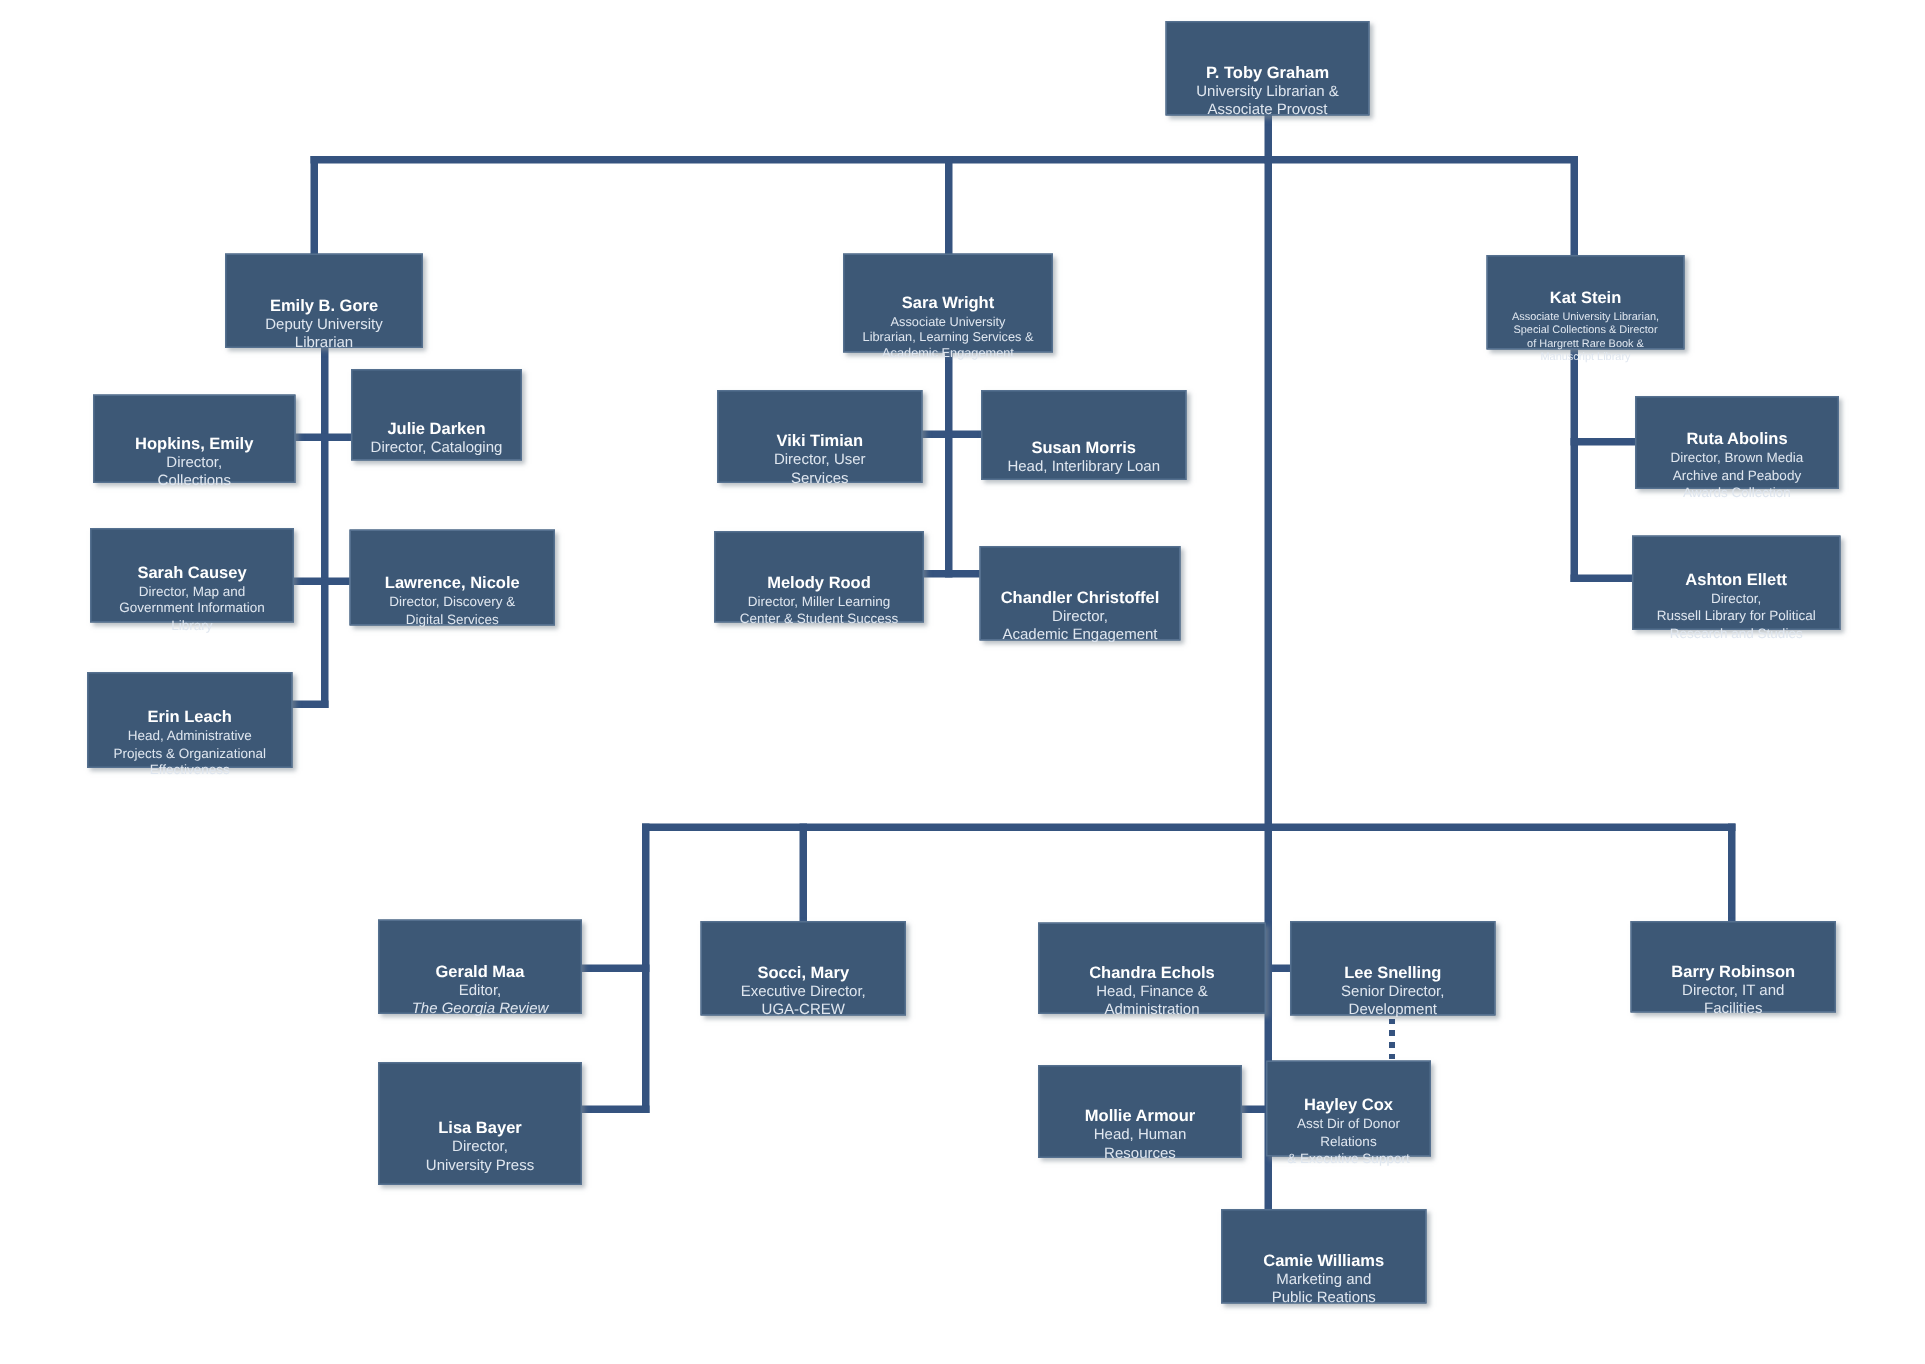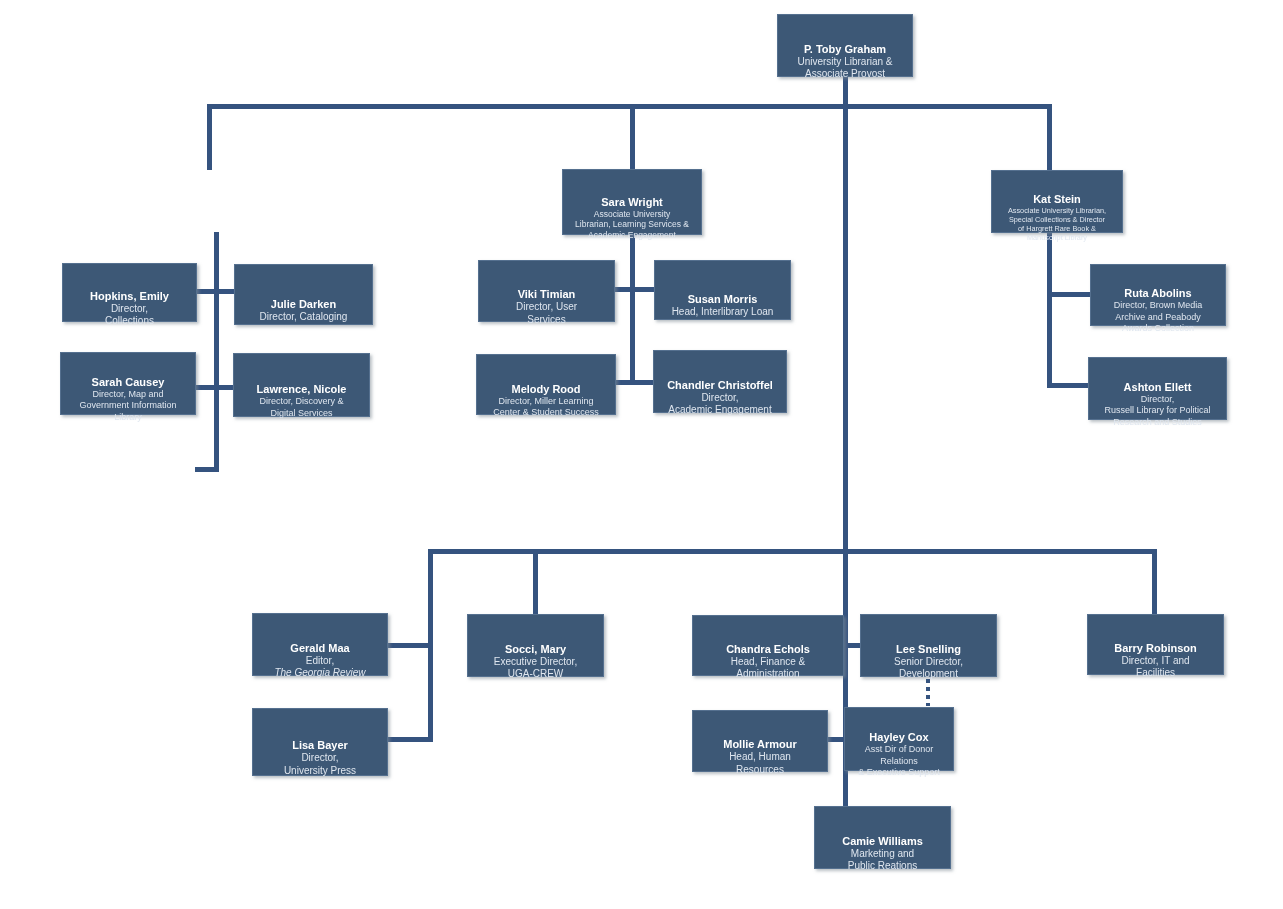--- a/index.html
+++ b/index.html
@@ -60,45 +60,56 @@
   <div class="line" style="left:828px;top:737px;width:32px;height:5px"></div>
   <div class="line" style="left:1152px;top:549px;width:5px;height:65px"></div>
   <div class="line dotted" style="left:926px;top:679px;width:4px;height:27px"></div>
 
   <div class="node" style="left:777px;top:14px;width:136px;height:63px">
     <div class="nm">P. Toby Graham</div>
     <div class="ti">University Librarian &amp;
 Associate Provost</div>
   </div>
 
+  <div class="node" style="left:150px;top:169px;width:132px;height:63px">
+    <div class="nm">Emily B. Gore</div>
+    <div class="ti">Deputy University
+Librarian</div>
+  </div>
 
   <div class="node" style="left:62px;top:263px;width:135px;height:59px">
     <div class="nm">Hopkins, Emily</div>
     <div class="ti">Director,
 Collections</div>
   </div>
 
-  <div class="node" style="left:234px;top:264px;width:139px;height:61px">
+  <div class="node" style="left:234px;top:246px;width:114px;height:61px">
     <div class="nm">Julie Darken</div>
     <div class="ti">Director, Cataloging</div>
   </div>
 
   <div class="node t9" style="left:60px;top:352px;width:136px;height:63px">
     <div class="nm">Sarah Causey</div>
     <div class="ti">Director, Map and
 Government Information
 Library</div>
   </div>
 
   <div class="node t9" style="left:233px;top:353px;width:137px;height:64px">
     <div class="nm">Lawrence, Nicole</div>
     <div class="ti">Director, Discovery &amp;
 Digital Services</div>
   </div>
 
+  <div class="node t9" style="left:58px;top:448px;width:137px;height:64px">
+    <div class="nm">Erin Leach</div>
+    <div class="ti">Head, Administrative
+Projects &amp; Organizational
+Effectiveness</div>
+  </div>
 
   <div class="node t85" style="left:562px;top:169px;width:140px;height:66px">
     <div class="nm">Sara Wright</div>
     <div class="ti">Associate University
 Librarian, Learning Services &amp;
 Academic Engagement</div>
   </div>
 
   <div class="node" style="left:478px;top:260px;width:137px;height:62px">
     <div class="nm">Viki Timian</div>
@@ -110,21 +121,21 @@
     <div class="nm">Susan Morris</div>
     <div class="ti">Head, Interlibrary Loan</div>
   </div>
 
   <div class="node t9" style="left:476px;top:354px;width:140px;height:61px">
     <div class="nm">Melody Rood</div>
     <div class="ti">Director, Miller Learning
 Center &amp; Student Success</div>
   </div>
 
-  <div class="node" style="left:653px;top:350px;width:134px;height:63px">
+  <div class="node" style="left:653px;top:364px;width:134px;height:63px">
     <div class="nm">Chandler Christoffel</div>
     <div class="ti">Director,
 Academic Engagement</div>
   </div>
 
   <div class="node tk" style="left:991px;top:170px;width:132px;height:63px">
     <div class="nm">Kat Stein</div>
     <div class="ti">Associate University Librarian,
 Special Collections &amp; Director
 of Hargrett Rare Book &amp;
@@ -167,21 +178,21 @@
     <div class="ti">Senior Director,
 Development</div>
   </div>
 
   <div class="node" style="left:1087px;top:614px;width:137px;height:61px">
     <div class="nm">Barry Robinson</div>
     <div class="ti">Director, IT and
 Facilities</div>
   </div>
 
-  <div class="node" style="left:252px;top:708px;width:136px;height:68px">
+  <div class="node" style="left:252px;top:708px;width:136px;height:82px">
     <div class="nm">Lisa Bayer</div>
     <div class="ti">Director,
 University Press</div>
   </div>
 
   <div class="node" style="left:692px;top:710px;width:136px;height:62px">
     <div class="nm">Mollie Armour</div>
     <div class="ti">Head, Human
 Resources</div>
   </div>

